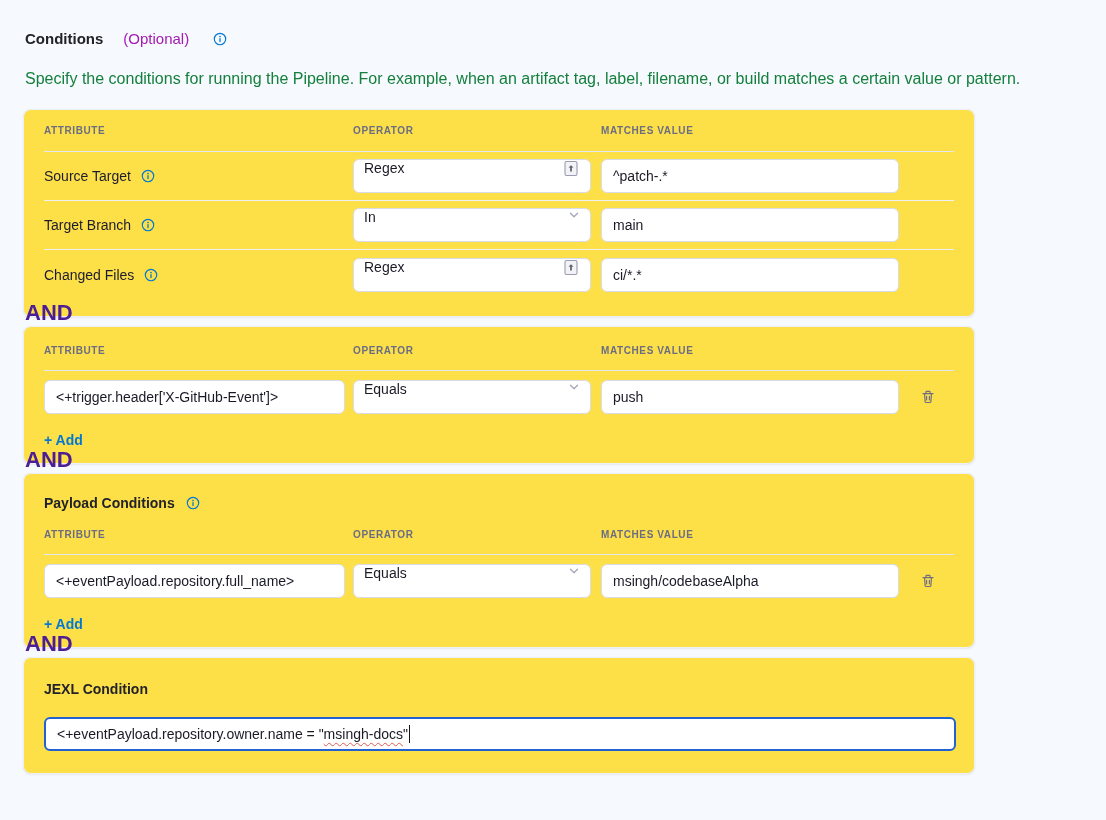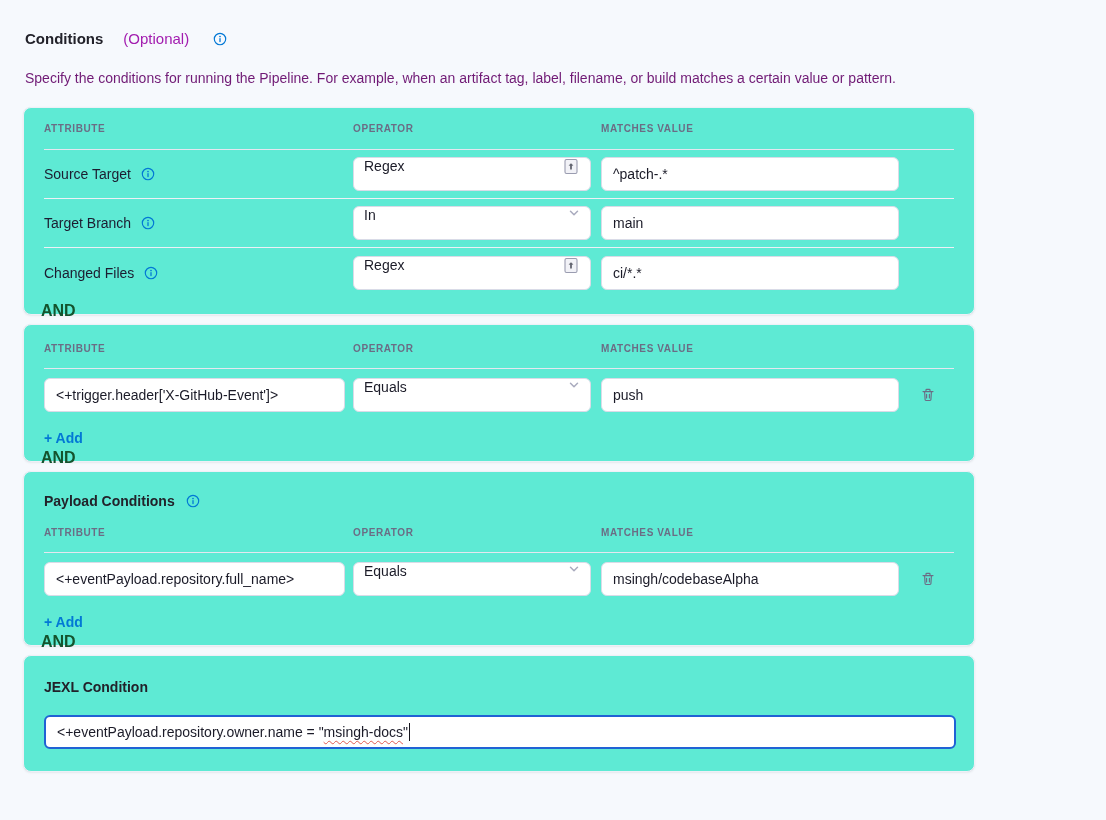--- a/index.html
+++ b/index.html
@@ -11,25 +11,25 @@
     color: #1c1c28;
     overflow: hidden;
   }
   .page { width: 1106px; height: 820px; padding: 30px 0 0 23px; }
 
   
   .title-row { display: flex; align-items: center; gap: 20px; margin-left: 2px; }
   .title { font-size: 15px; font-weight: 700; color: #22222a; }
   .title-optional { font-size: 15px; font-weight: 400; color: #a21caf; }
   .info-icon { display: inline-flex; margin-left: 4px; flex: none; }
-  .description { margin: 23px 0 0 2px; font-size: 14px; color: #701a75; width: 1010px; }
+  .description { margin: 23px 0 0 2px; font-size: 16px; color: #15803d; width: 1010px; }
 
   
   .card {
-    width: 952px; background: #5eead4;
+    width: 952px; background: #fde047;
     border: 1px solid #eef0f7; border-radius: 8px;
     box-shadow: 0 1px 2px rgba(96,97,112,.10), 0 0 1px rgba(40,41,61,.06);
     padding: 0 20px;
   }
   .card-first { margin-top: 21px; }
   .card-gap { margin-top: 9px; }
 
   .grid {
     display: grid;
     grid-template-columns: 309px 248px 300px 1fr;
@@ -68,22 +68,22 @@
     background: none; border: none; cursor: pointer;
     color: #0278d5; font-size: 14px; font-weight: 600;
     font-family: "Liberation Sans", sans-serif;
   }
   .card-pad-bottom { padding-bottom: 14px; }
   .card1-pad-bottom { padding-bottom: 17px; }
 
   
   .and-wrap { position: relative; height: 0; z-index: 5; }
   .and-label {
-    position: absolute; left: 18px; top: -15px;
-    font-size: 16px; font-weight: 800; color: #14532d; line-height: 22px;
+    position: absolute; left: 2px; top: -15px;
+    font-size: 22px; font-weight: 800; color: #4c1d95; line-height: 22px;
   }
 
   
   .jexl-card { padding: 22px 20px 22px 20px; }
   .jexl-input {
     margin-top: 19px; height: 34px; width: 912px;
     border: 2px solid #2062d4; border-radius: 6px;
     display: flex; align-items: center; padding: 0 11px;
     font-size: 14px; color: #1b1b28; background: #fff;
     white-space: pre; cursor: text;

